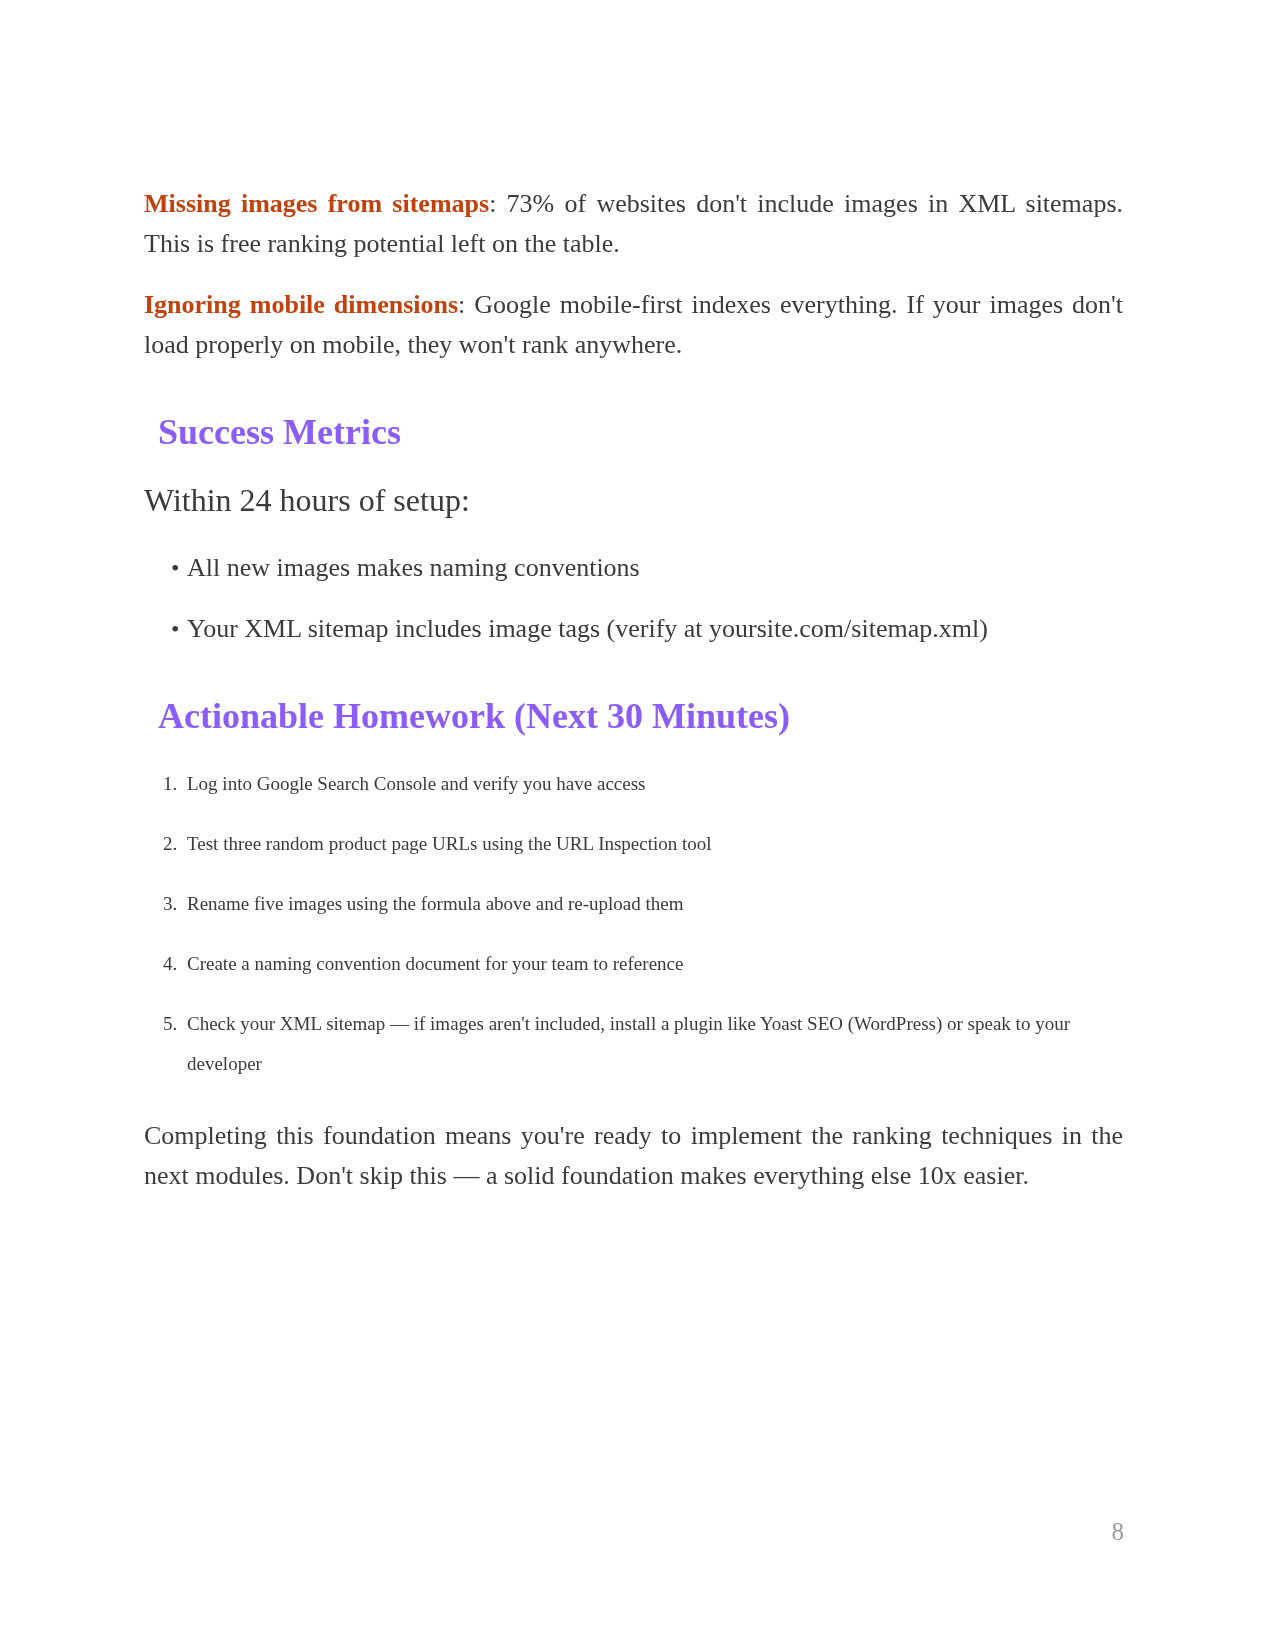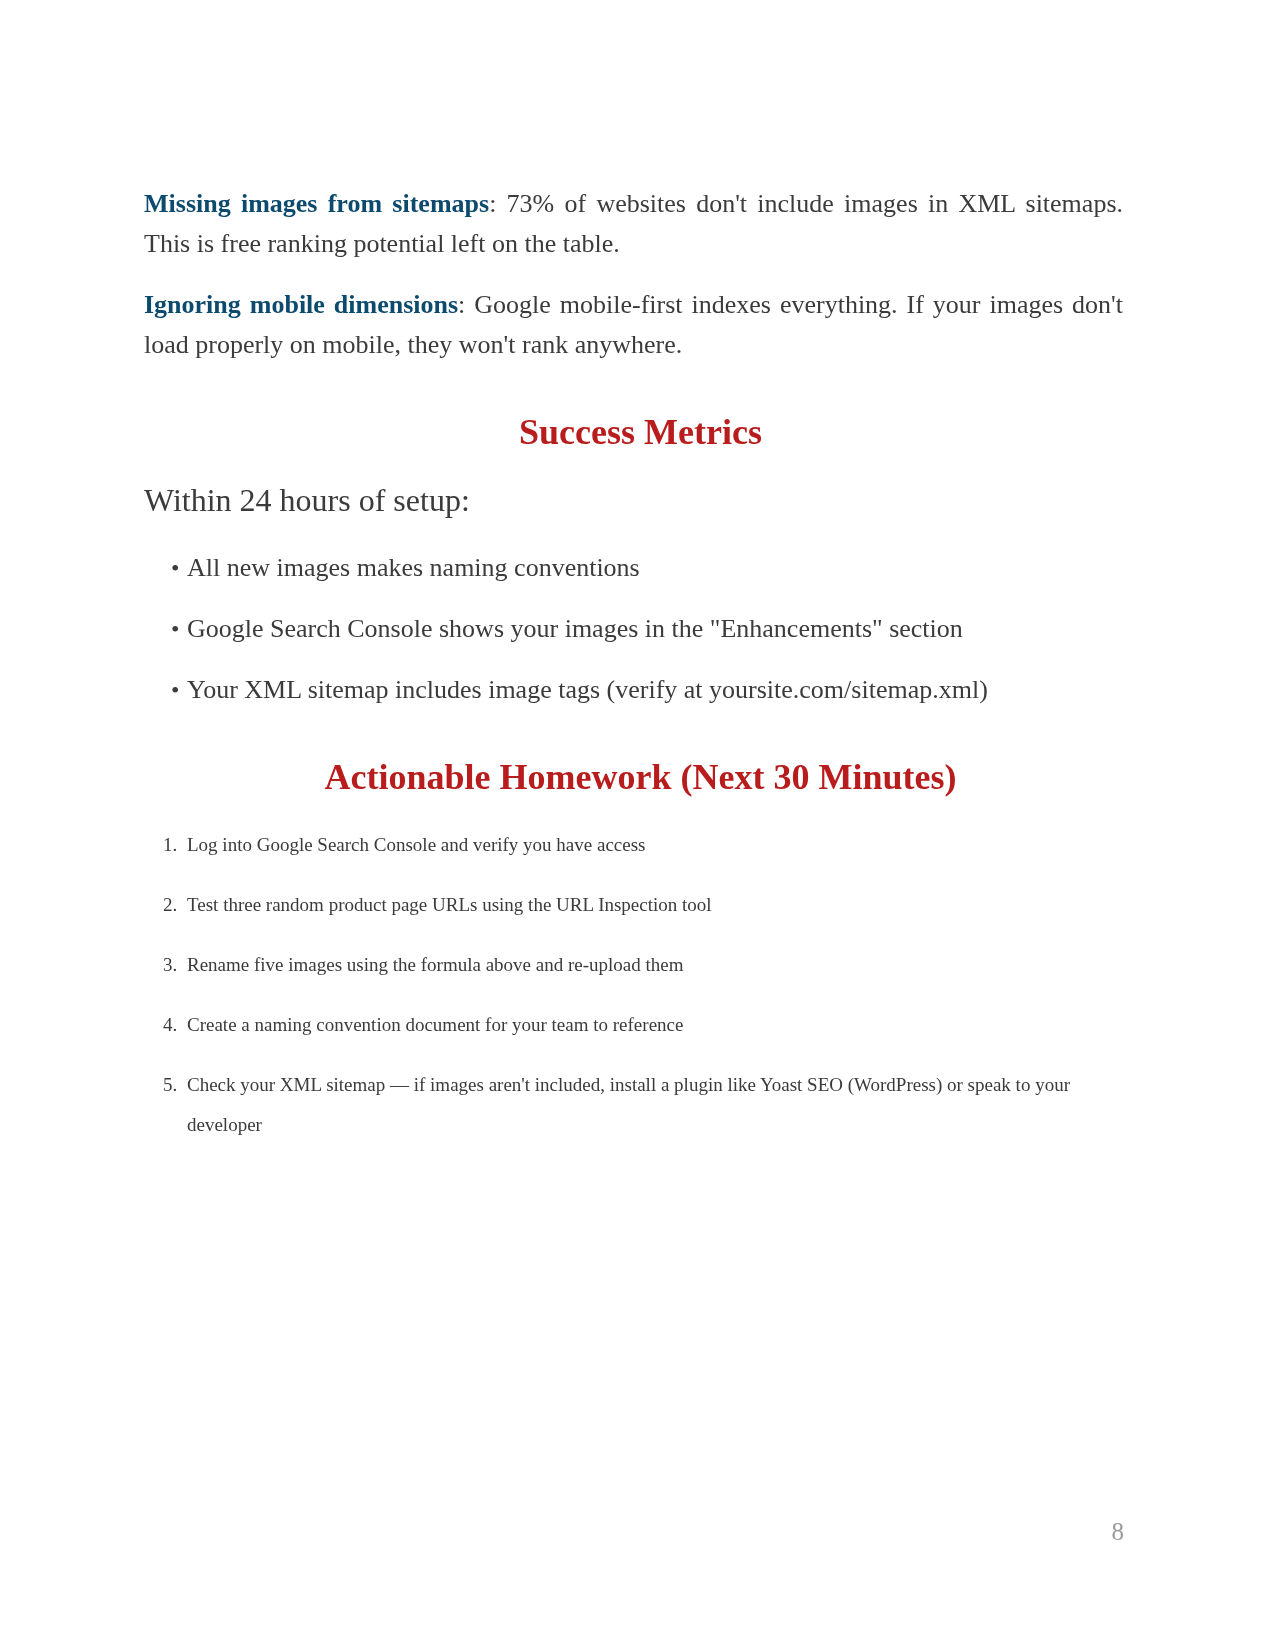--- a/index.html
+++ b/index.html
@@ -19,30 +19,29 @@
     overflow: hidden;
   }
   .body-paragraph {
     font-size: 26px;
     line-height: 40px;
     text-align: justify;
     margin: 0 0 21px 0;
   }
   .body-paragraph .lead {
     font-weight: bold;
-    color: #0c4a6e;
+    color: #c2410c;
     font-family: Liberation Serif, serif;
   }
   h2.section-heading {
     font-size: 36px;
     line-height: 44px;
     font-weight: bold;
-    color: #b91c1c;
+    color: #8b5cf6;
     margin: 45px 0 26px 14px;
-    text-align: center;
   }
   p.metrics-intro {
     font-size: 32px;
     line-height: 40px;
     margin: 0 0 16px 0;
   }
   ul.bullet-list {
     list-style: none;
     margin: 28px 0 21px 0;
     padding: 0 0 0 43px;
@@ -102,30 +101,30 @@
   <p class="body-paragraph"><span class="lead">Missing images from sitemaps</span><span>: 73% of websites don't include images in XML sitemaps. This is free ranking potential left on the table.</span></p>
 
   <p class="body-paragraph"><span class="lead">Ignoring mobile dimensions</span><span>: Google mobile-first indexes everything. If your images don't load properly on mobile, they won't rank anywhere.</span></p>
 
   <h2 class="section-heading">Success Metrics</h2>
 
   <p class="metrics-intro">Within 24 hours of setup:</p>
 
   <ul class="bullet-list">
     <li>All new images makes naming conventions</li>
-    <li>Google Search Console shows your images in the "Enhancements" section</li>
     <li>Your XML sitemap includes image tags (verify at yoursite.com/sitemap.xml)</li>
   </ul>
 
   <h2 class="section-heading">Actionable Homework (Next 30 Minutes)</h2>
 
   <ol class="numbered-list">
     <li>Log into Google Search Console and verify you have access</li>
     <li>Test three random product page URLs using the URL Inspection tool</li>
     <li>Rename five images using the formula above and re-upload them</li>
     <li>Create a naming convention document for your team to reference</li>
     <li>Check your XML sitemap — if images aren't included, install a plugin like Yoast SEO (WordPress) or speak to your developer</li>
   </ol>
 
+  <p class="closing-paragraph">Completing this foundation means you're ready to implement the ranking techniques in the next modules. Don't skip this — a solid foundation makes everything else 10x easier.</p>
 
   <div class="page-number">8</div>
 
 </div>
 
 </body></html>

